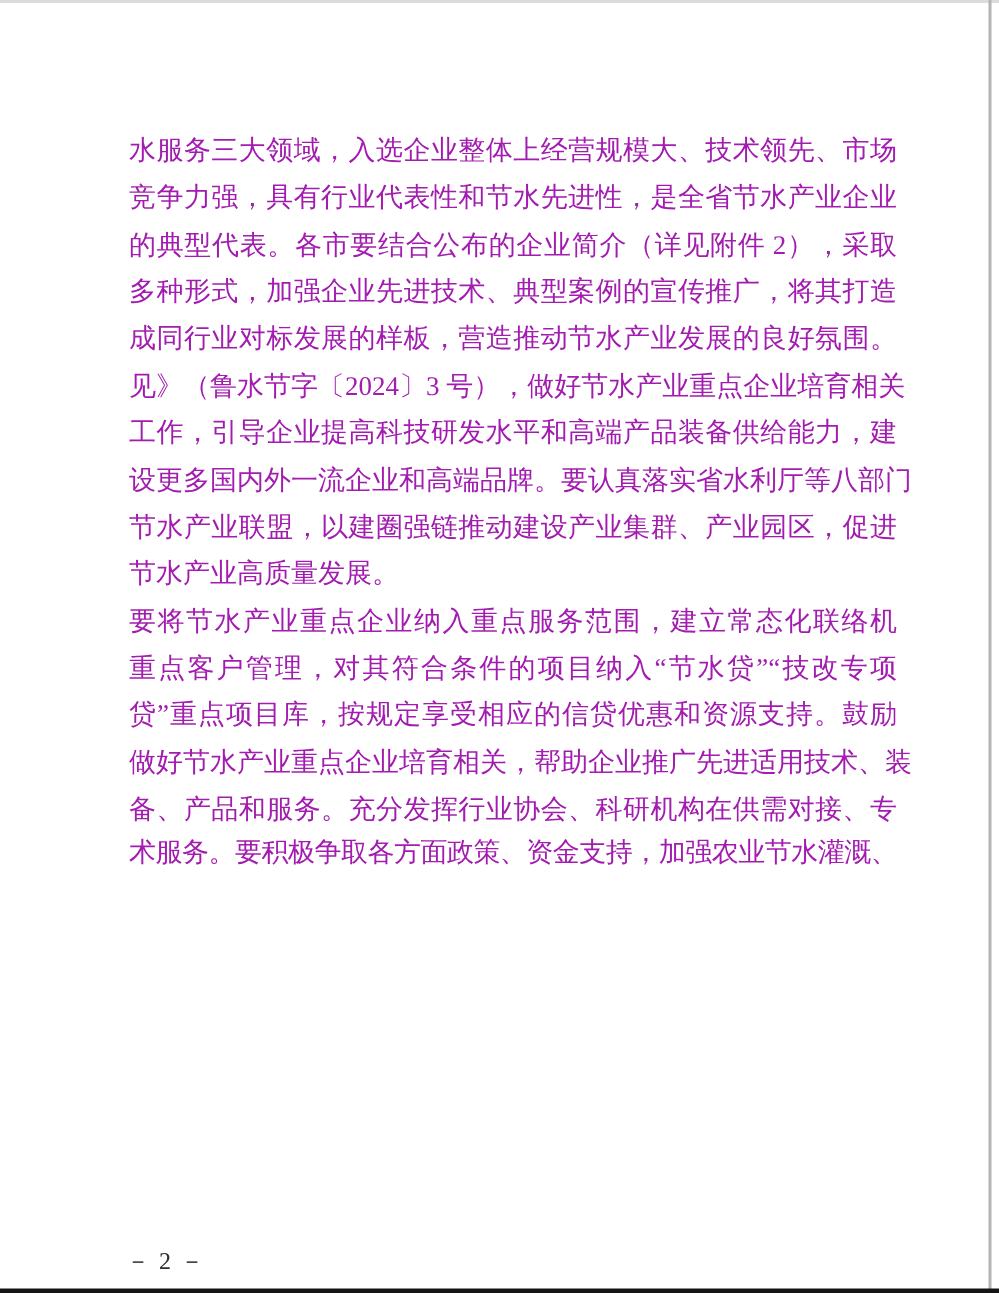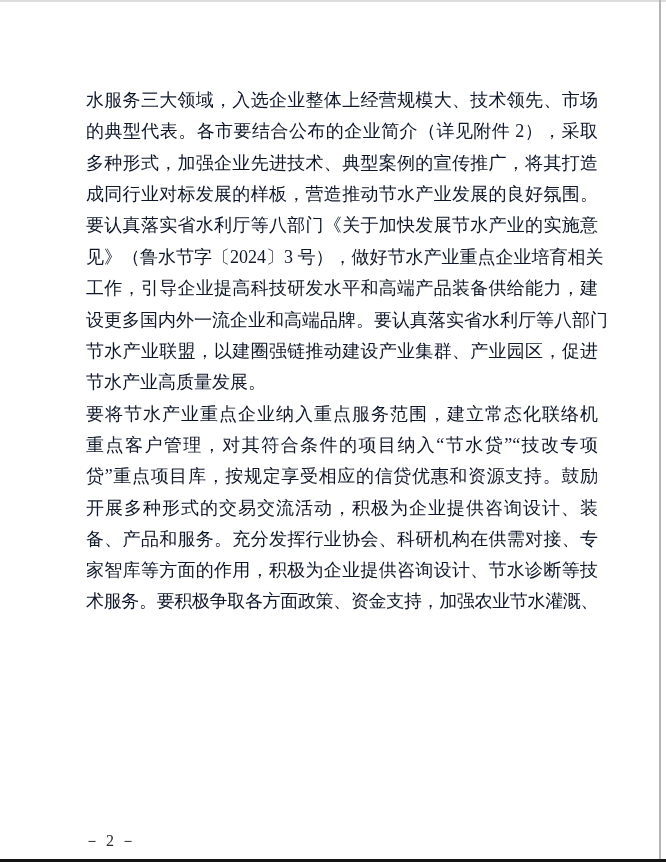--- a/index.html
+++ b/index.html
@@ -32,21 +32,21 @@
   }
   .line {
     font-size: 18px;
     line-height: 31.36px;
     height: 31.36px;
     text-align: justify;
     text-align-last: justify;
     text-justify: inter-character;
     word-break: keep-all;
     white-space: pre;
-    color: #0f172a;
+    color: #a21caf;
   }
   
   .line.short {
     text-align: left;
     text-align-last: left;
   }
   
   .line.tight {
     letter-spacing: -0.5px;
     font-family: Liberation Mono, monospace;
@@ -63,32 +63,31 @@
 </head>
 <body>
 
 <div class="page">
   <div class="edge-top"></div>
   <div class="edge-right"></div>
   <div class="edge-bottom"></div>
 
   <div class="doc-body">
     <div class="line">水服务三大领域，入选企业整体上经营规模大、技术领先、市场</div>
+    <div class="line">竞争力强，具有行业代表性和节水先进性，是全省节水产业企业</div>
     <div class="line">的典型代表。各市要结合公布的企业简介（详见附件 2），采取</div>
     <div class="line">多种形式，加强企业先进技术、典型案例的宣传推广，将其打造</div>
     <div class="line">成同行业对标发展的样板，营造推动节水产业发展的良好氛围。</div>
-    <div class="line">要认真落实省水利厅等八部门《关于加快发展节水产业的实施意</div>
     <div class="line">见》（鲁水节字〔2024〕3 号），做好节水产业重点企业培育相关</div>
     <div class="line">工作，引导企业提高科技研发水平和高端产品装备供给能力，建</div>
     <div class="line">设更多国内外一流企业和高端品牌。要认真落实省水利厅等八部门</div>
     <div class="line">节水产业联盟，以建圈强链推动建设产业集群、产业园区，促进</div>
     <div class="line short">节水产业高质量发展。</div>
     <div class="line">要将节水产业重点企业纳入重点服务范围，建立常态化联络机</div>
     <div class="line">重点客户管理，对其符合条件的项目纳入“节水贷”“技改专项</div>
     <div class="line">贷”重点项目库，按规定享受相应的信贷优惠和资源支持。鼓励</div>
-    <div class="line">开展多种形式的交易交流活动，积极为企业提供咨询设计、装</div>
+    <div class="line">做好节水产业重点企业培育相关，帮助企业推广先进适用技术、装</div>
     <div class="line">备、产品和服务。充分发挥行业协会、科研机构在供需对接、专</div>
-    <div class="line">家智库等方面的作用，积极为企业提供咨询设计、节水诊断等技</div>
     <div class="line tight">术服务。要积极争取各方面政策、资金支持，加强农业节水灌溉、</div>
   </div>
 
   <div class="page-number">－ 2 －</div>
 </div>
 
 </body></html>

